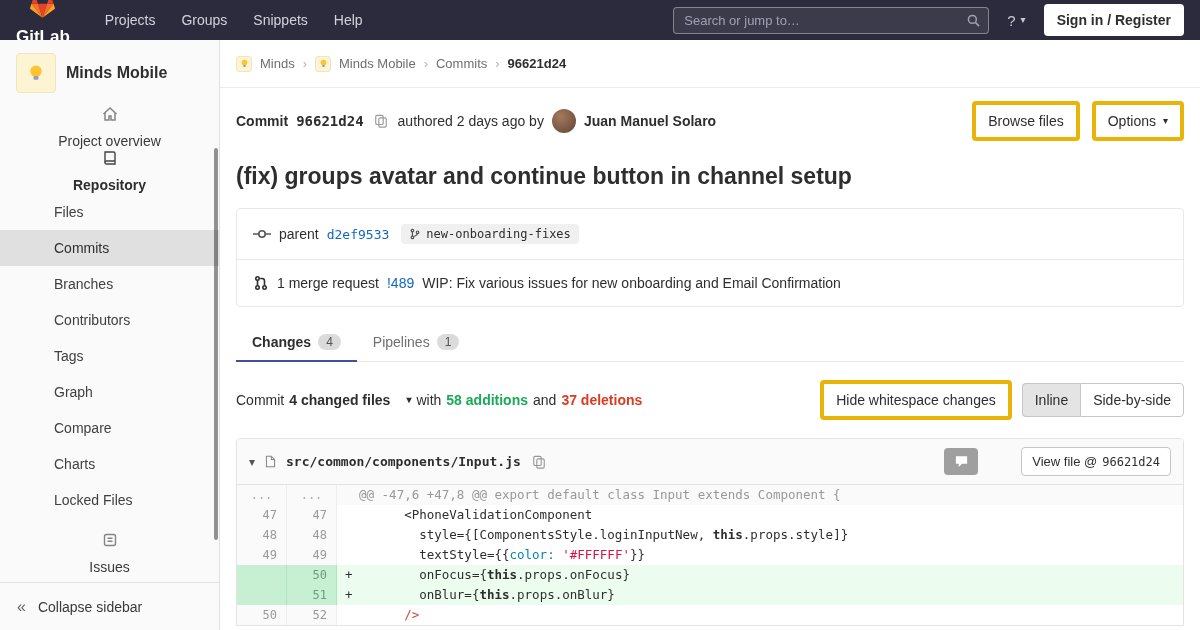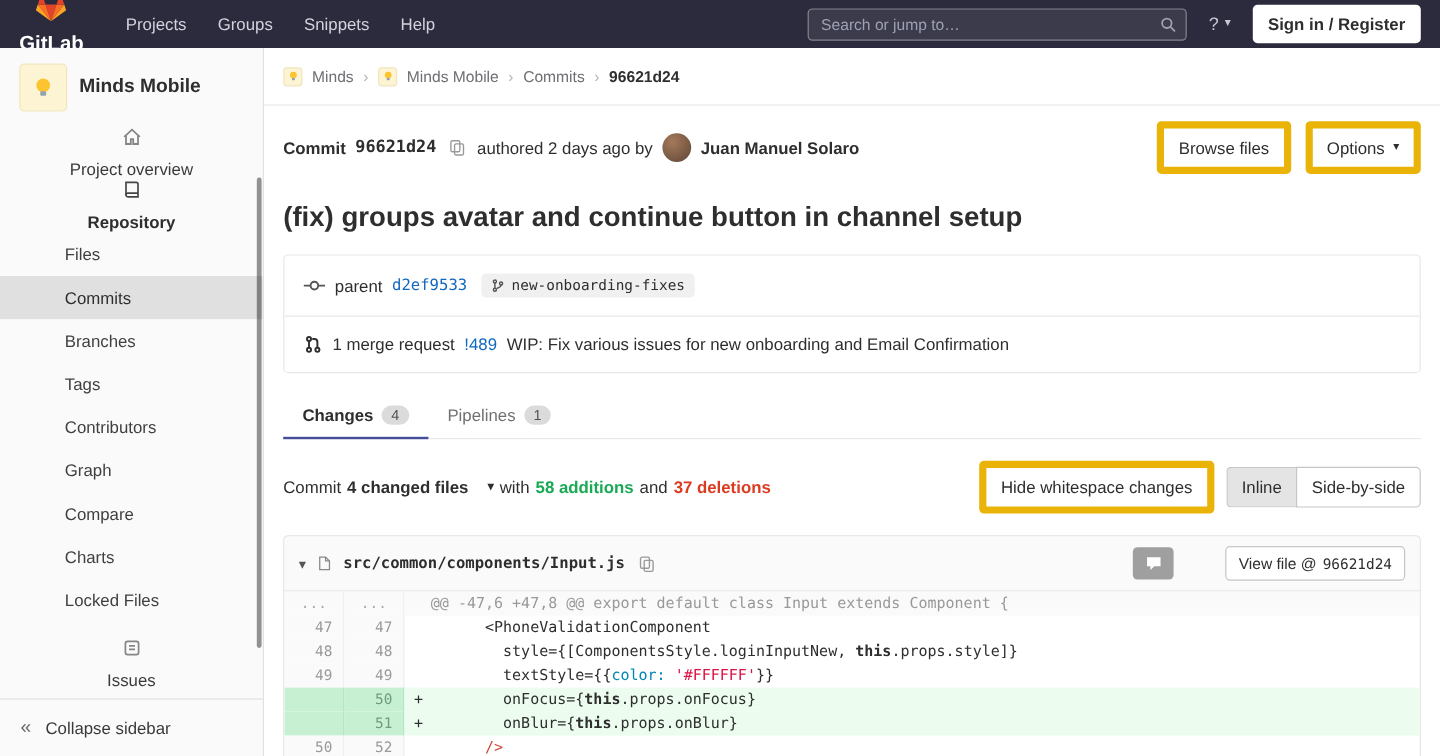--- a/index.html
+++ b/index.html
@@ -53,21 +53,21 @@
   .breadcrumbs { height:48px; flex:none; display:flex; align-items:center; gap:8px; padding:0 16px; border-bottom:1px solid #eaeaea; font-size:13px; color:#6e6e73; }
   .crumb-avatar { width:16px; height:16px; border-radius:3px; background:#fdf4d4; border:1px solid #f0e6bd; display:flex; align-items:center; justify-content:center; flex:none; }
   .sep { color:#b5b5b5; font-size:13px; }
   .crumb-current { color:#2e2e2e; font-weight:bold; }
   .content { padding:0 16px; height:542px; overflow:hidden; }
 
   .commit-meta { margin-top:13px; display:flex; align-items:center; gap:8px; }
   .icon-btn { background:none; border:0; padding:2px; display:flex; align-items:center; }
   .author-avatar { width:24px; height:24px; border-radius:50%; background:radial-gradient(circle at 35% 30%, #a5795a, #5d4637); flex:none; }
   .meta-actions { margin-left:auto; display:flex; gap:12px; }
-  .btn { padding:8px 12px; border:6px solid #eab308; background:#fff; border-radius:4px; font-size:14px; color:#2e2e2e; display:inline-flex; align-items:center; gap:7px; }
+  .btn { padding:8px 12px; border:4px solid #eab308; background:#fff; border-radius:4px; font-size:14px; color:#2e2e2e; display:inline-flex; align-items:center; gap:7px; }
 
   .commit-title { font-size:23px; font-weight:bold; margin:22px 0 18px; color:#2e2e2e; }
 
   .info-box { border:1px solid #e8e8e8; border-radius:4px; }
   .info-row { padding:15px 16px; display:flex; align-items:center; gap:8px; font-size:14px; }
   .info-row + .info-row { border-top:1px solid #e8e8e8; }
   .link { color:#1068bf; }
   .sha-link { font-family:"DejaVu Sans Mono", monospace; font-size:13px; }
   .branch-chip { display:inline-flex; align-items:center; gap:5px; background:#f0f0f0; border-radius:4px; padding:3px 8px; font-family:"DejaVu Sans Mono", monospace; font-size:12px; color:#2e2e2e; margin-left:4px; cursor:pointer; }
 
@@ -182,22 +182,22 @@
               <path d="M3 2h8.5A1.5 1.5 0 0 1 13 3.5V14H4.5A1.5 1.5 0 0 1 3 12.5z"></path>
               <path d="M3 12.5A1.5 1.5 0 0 1 4.5 11H13"></path>
             </svg>
         </span>
         <span>Repository</span>
       </a>
       <ul class="side-sub">
         <li>Files</li>
         <li class="active">Commits</li>
         <li>Branches</li>
+        <li>Contributors</li>
         <li>Tags</li>
-        <li>Contributors</li>
         <li>Graph</li>
         <li>Compare</li>
         <li>Charts</li>
         <li>Locked Files</li>
       </ul>
       <a class="side-item issues">
         <span class="side-icon">
           <svg viewBox="0 0 16 16" width="16" height="16" fill="none" stroke="currentColor" stroke-width="1.4">
               <rect x="2.5" y="2.5" width="11" height="11" rx="2"></rect>
               <path d="M5.5 6.2h5M5.5 9.2h5"></path>

